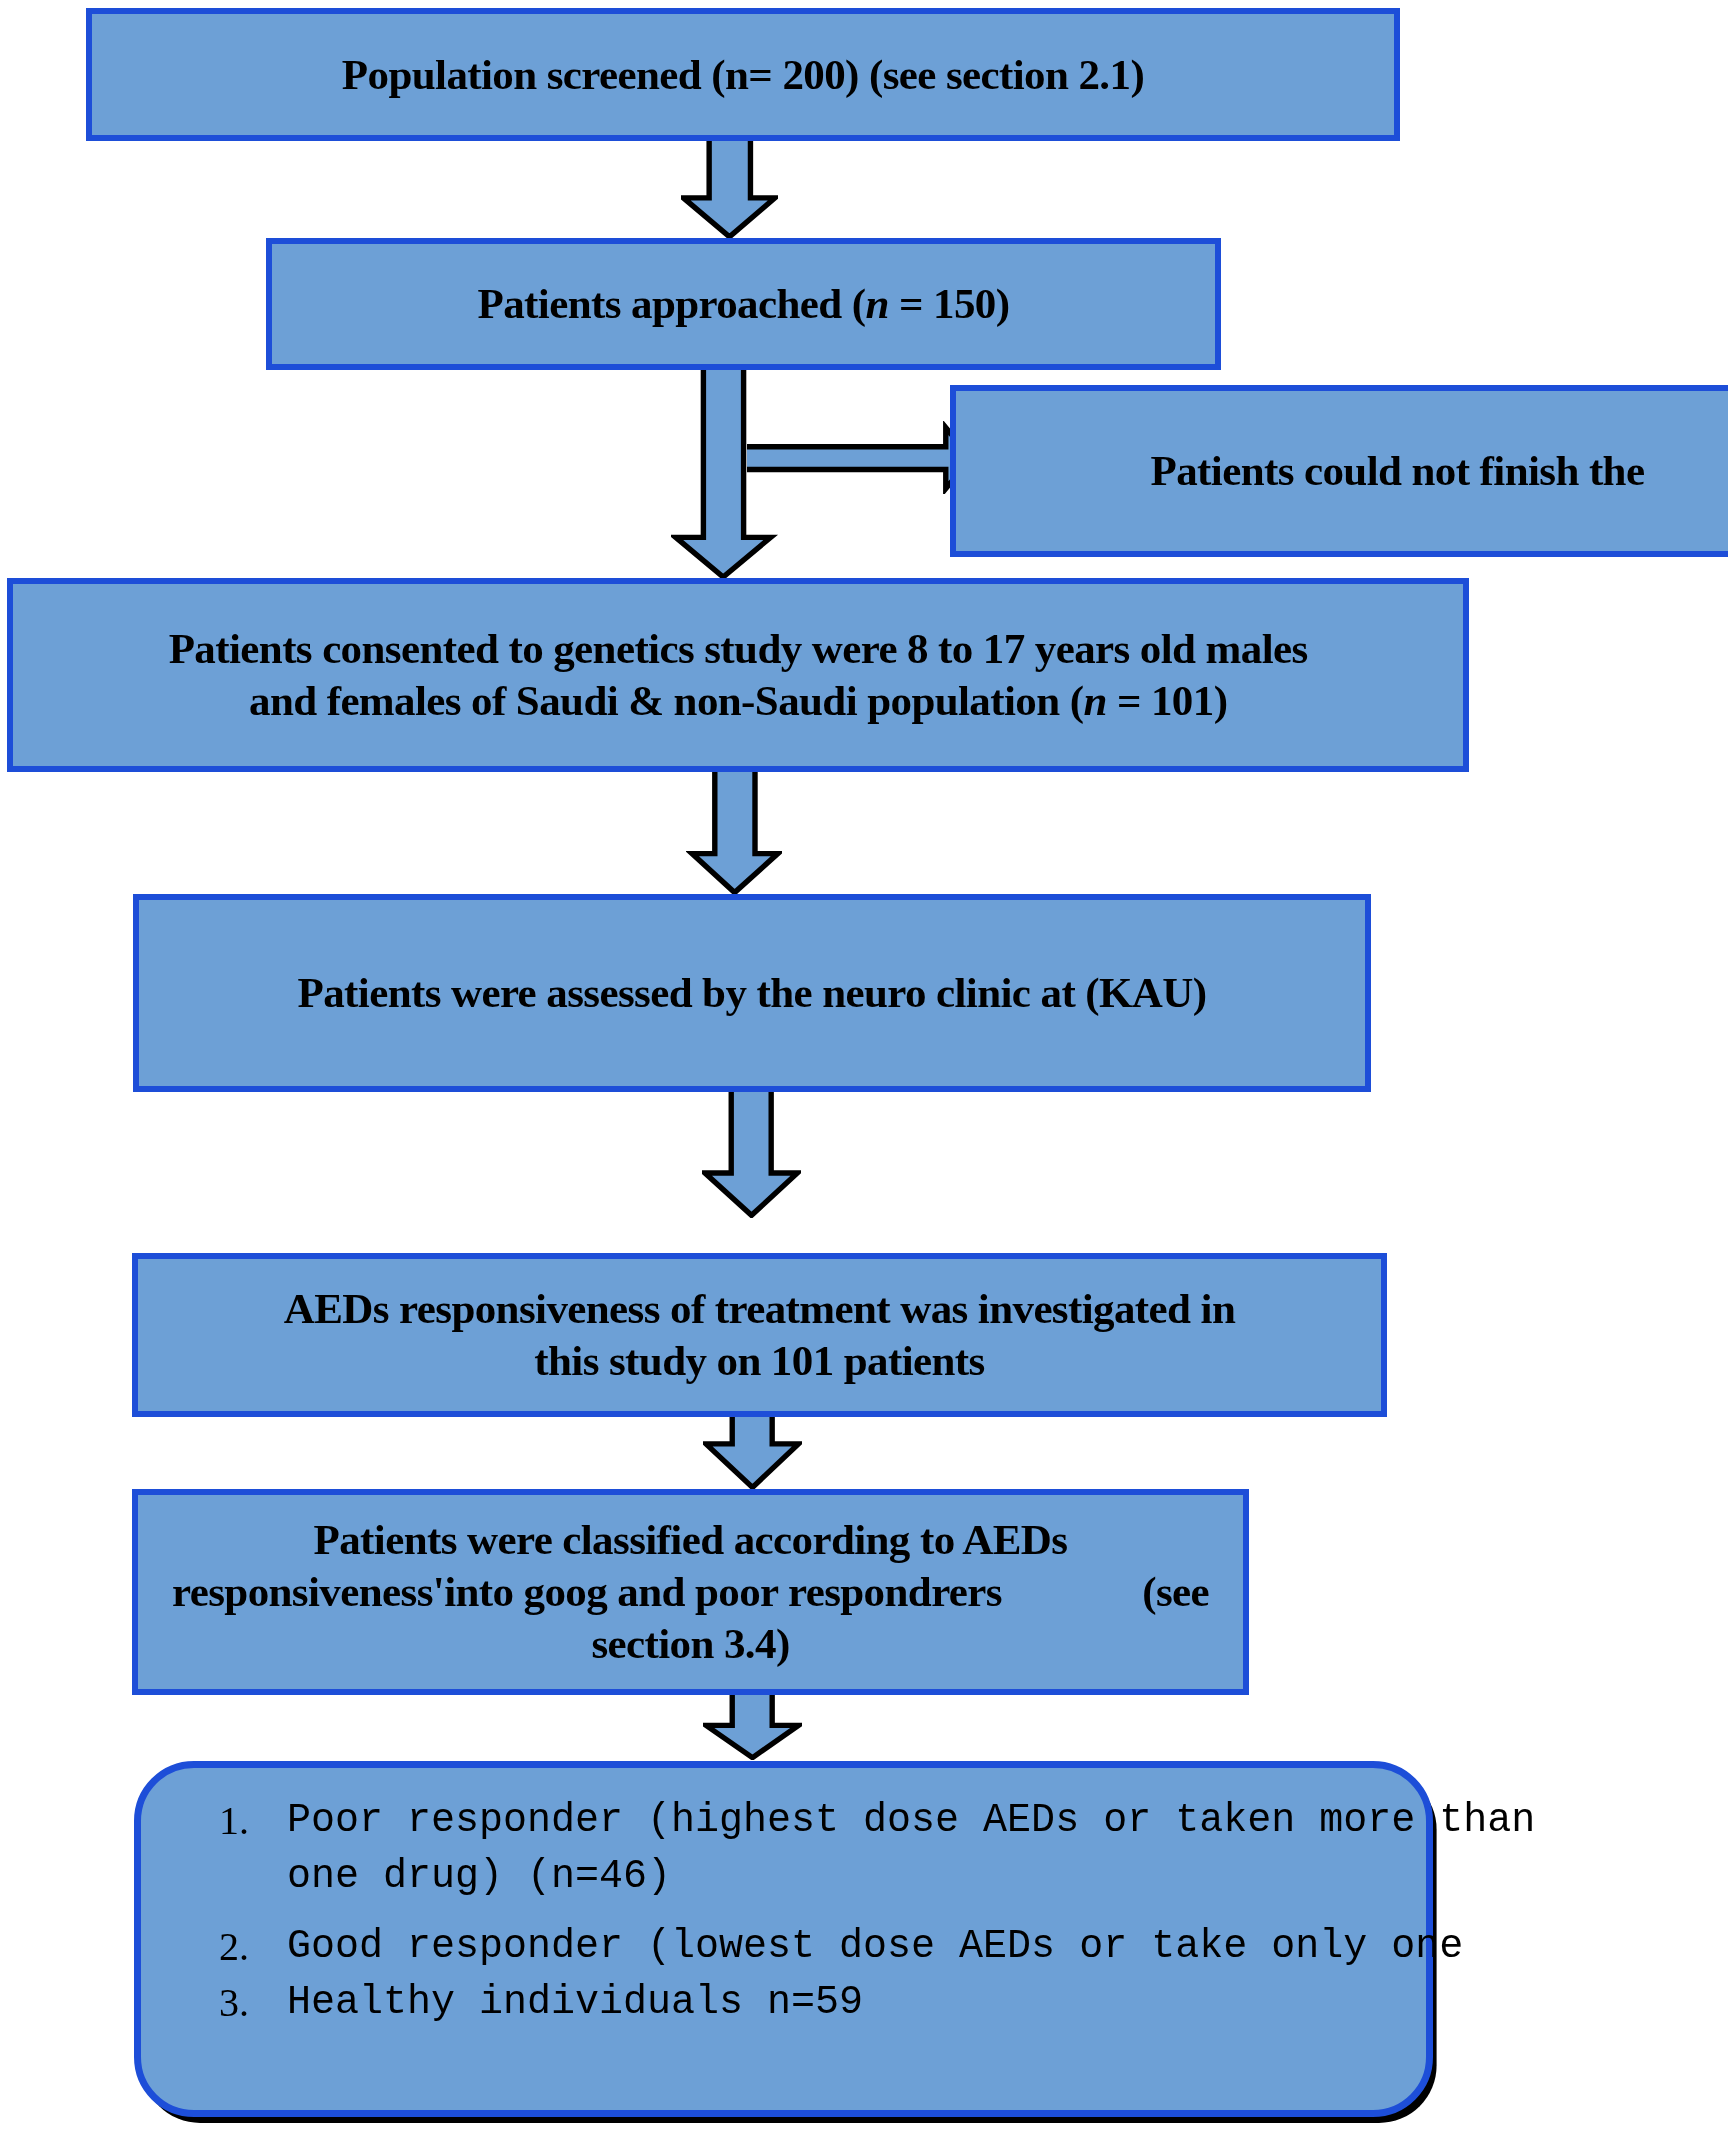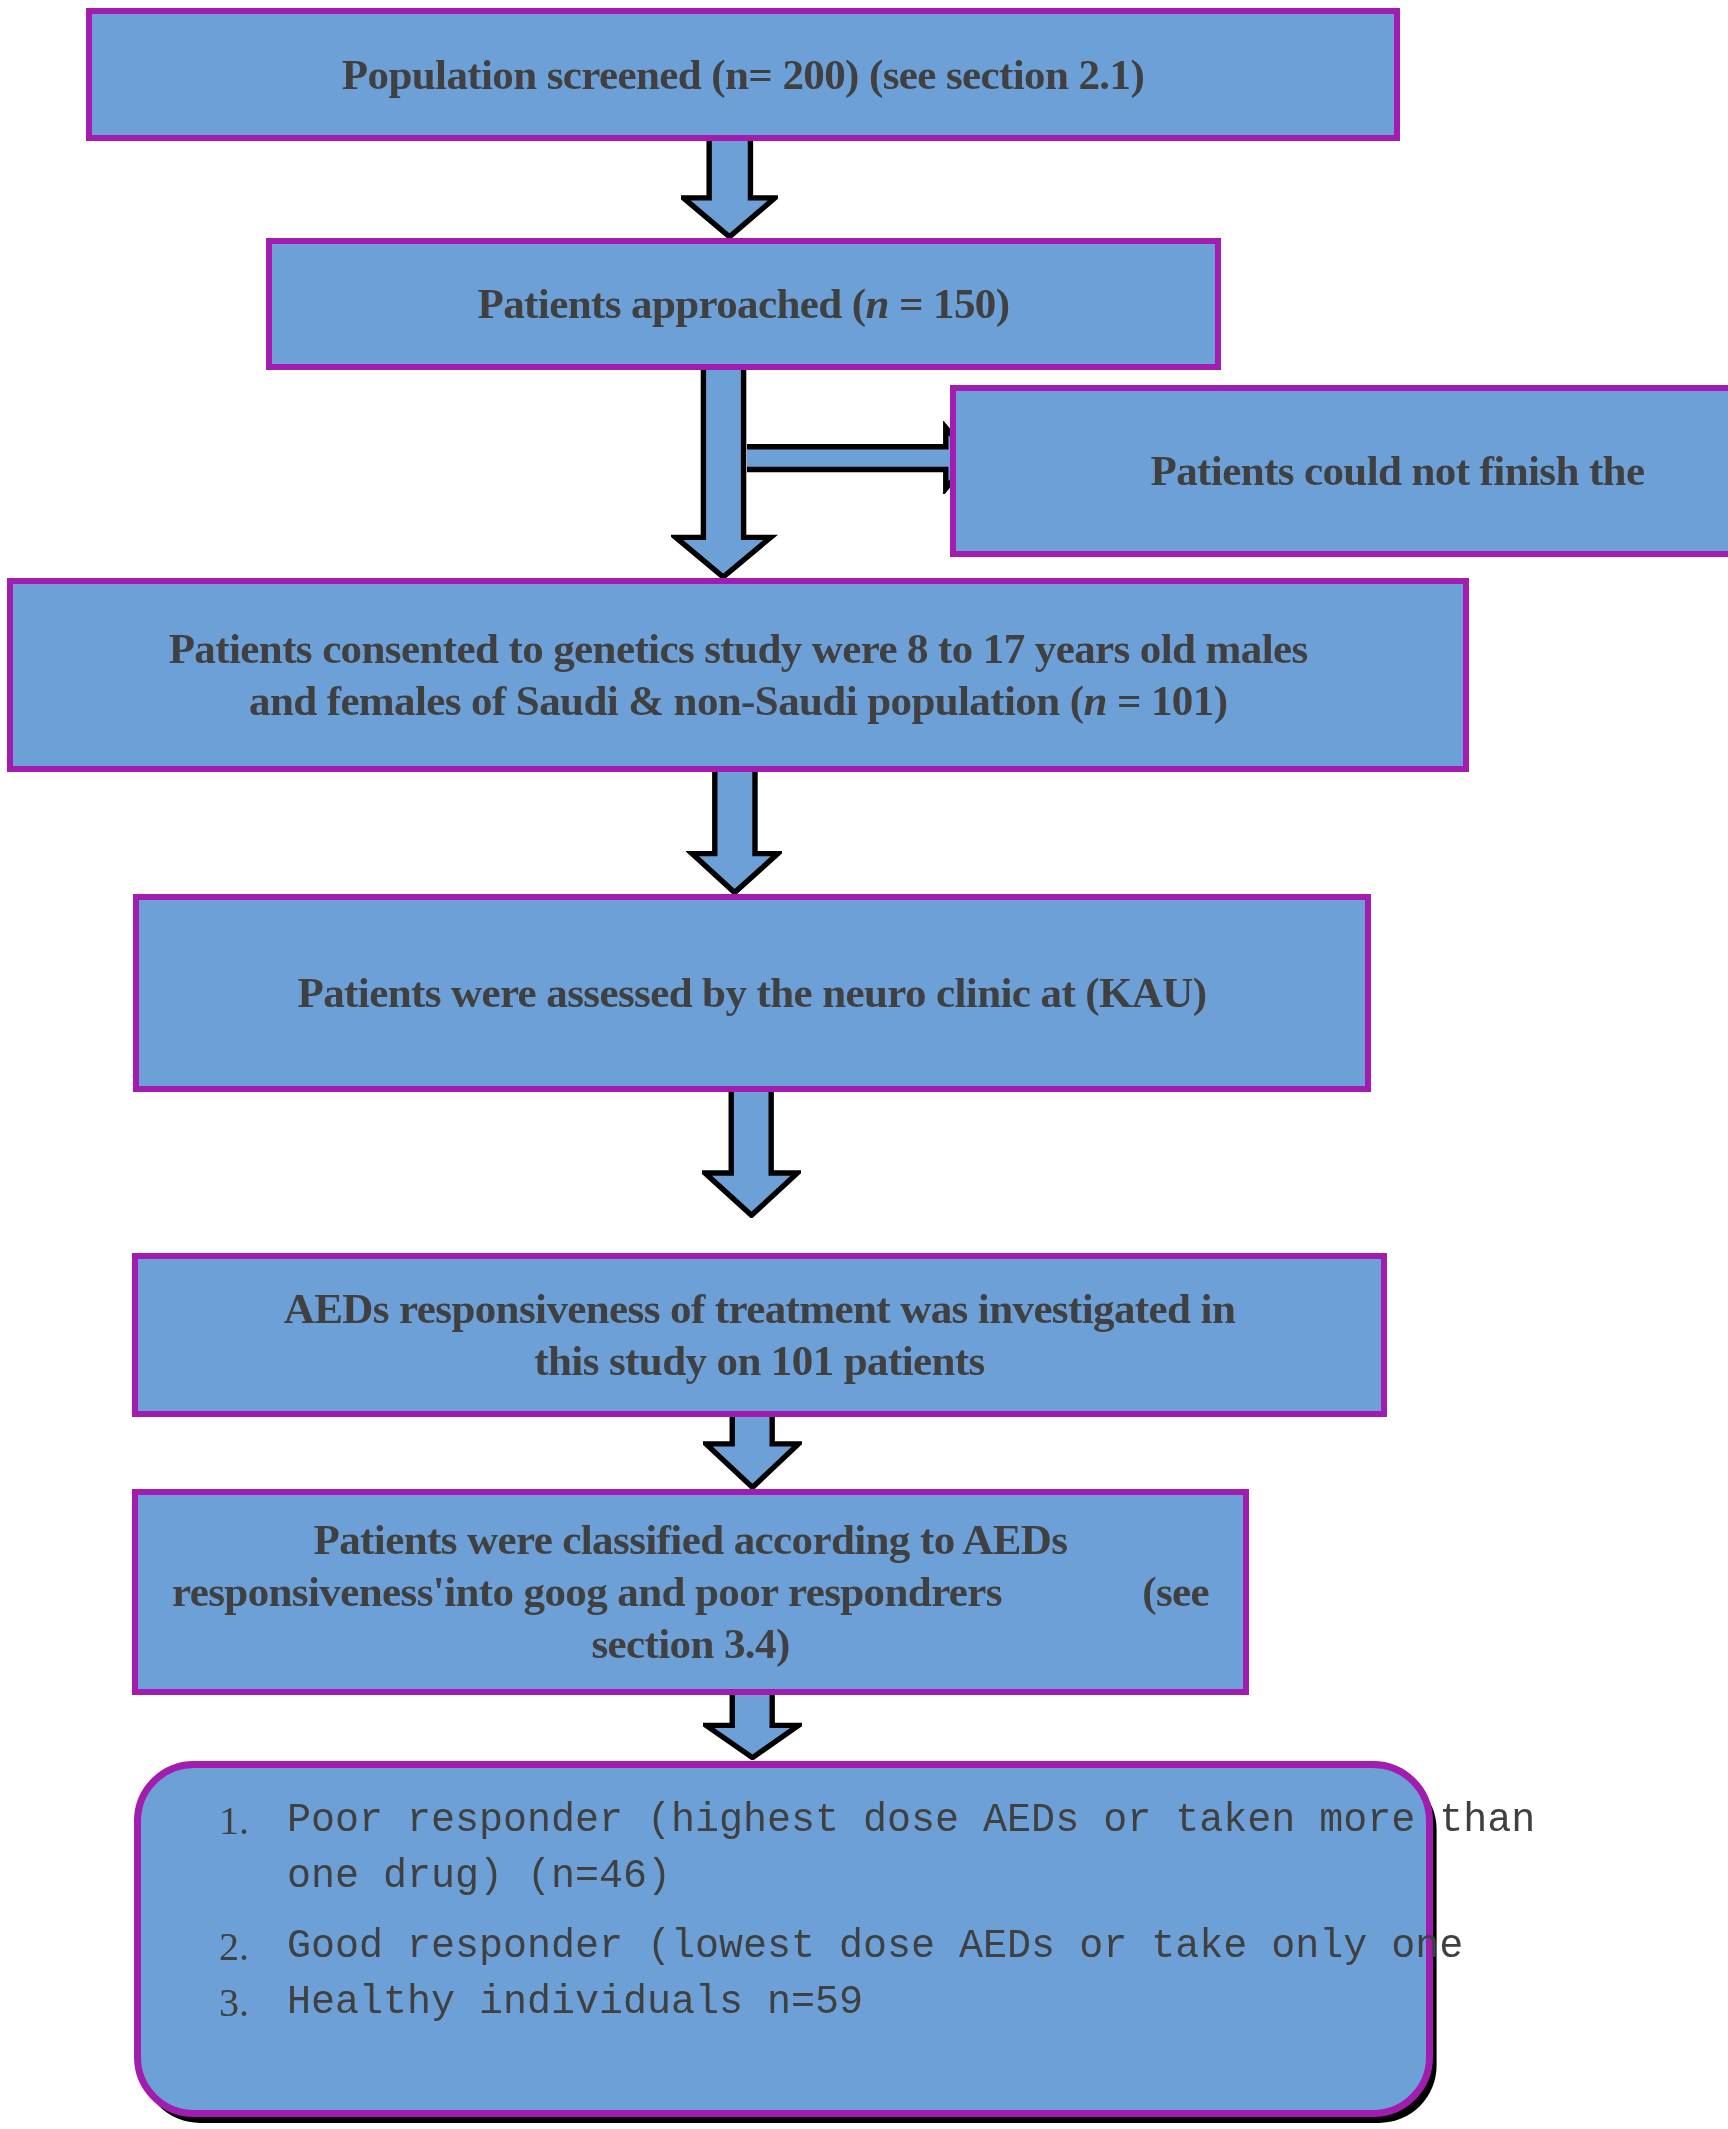--- a/index.html
+++ b/index.html
@@ -7,22 +7,22 @@
     position:relative;
     width:1728px;height:2129px;
     background:#ffffff;
     font-family:"Liberation Serif","DejaVu Serif",serif;
     overflow:hidden;
   }
   .fbox{
     position:absolute;
     box-sizing:border-box;
     background:#6DA0D6;
-    border:6px solid #a21caf;
-    color:#404040;
+    border:6px solid #1d4ed8;
+    color:#000000;
     font-weight:bold;
     font-size:43px;
     letter-spacing:-0.6px;
     display:flex;flex-direction:column;
     justify-content:center;align-items:center;
     text-align:center;
   }
   .fbox .ln{line-height:52px;white-space:nowrap;}
   .nvar{font-style:italic;font-weight:bold;}
   .split{

